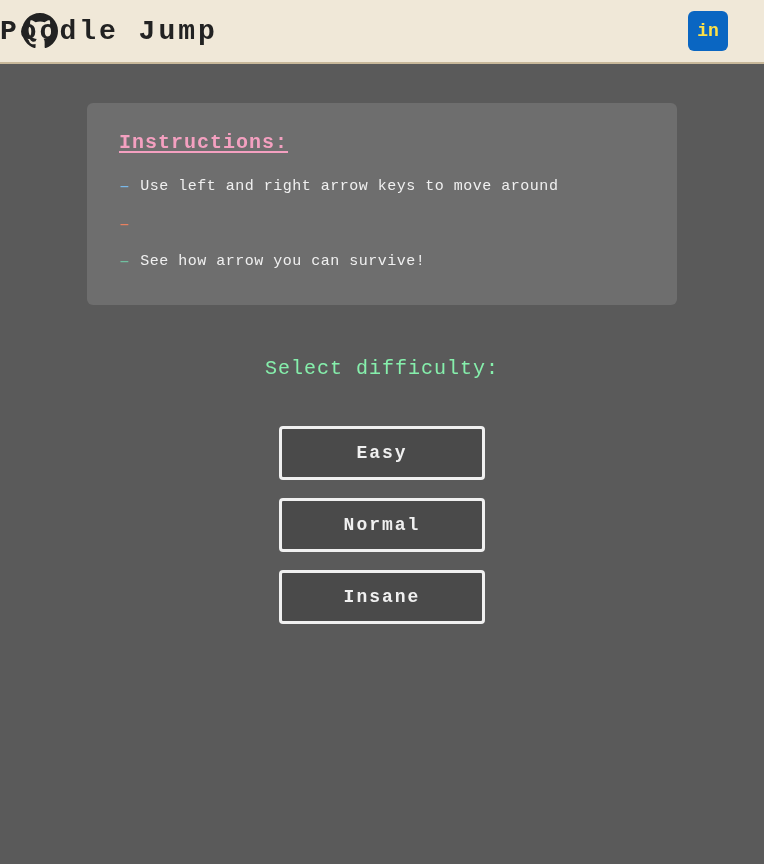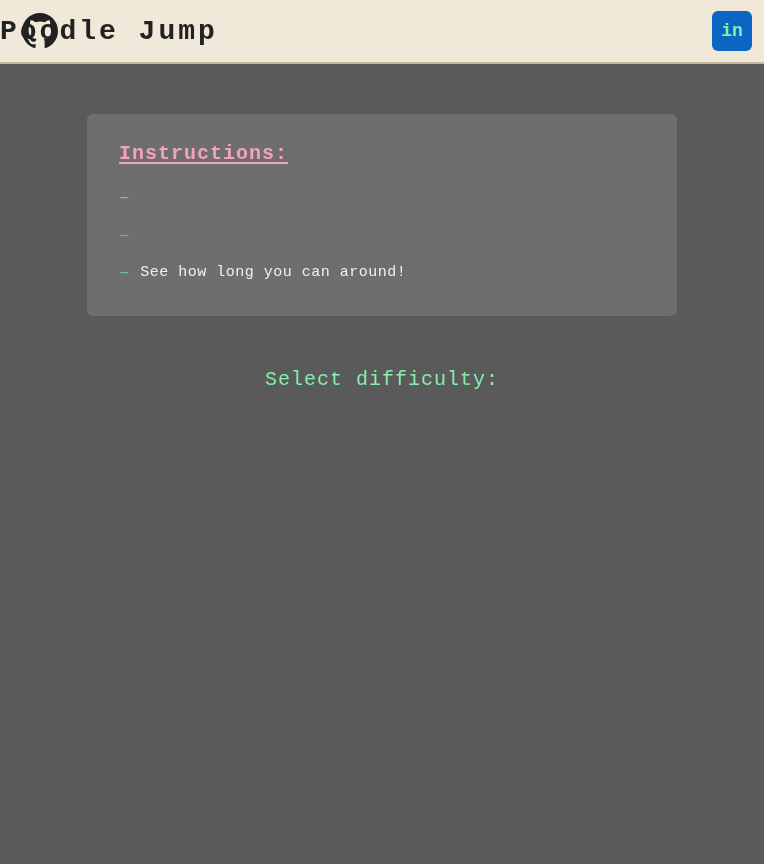--- a/index.html
+++ b/index.html
@@ -44,44 +44,44 @@
       left: 20px;
       top: 50%;
       transform: translateY(-50%);
       width: 40px;
       height: 40px;
       cursor: pointer;
     }
 
     .linkedin-icon {
       position: absolute;
-      right: 12px;
+      right: 36px;
       top: 50%;
       transform: translateY(-50%);
       width: 40px;
       height: 40px;
       background-color: #0a66c2;
       border-radius: 6px;
       display: flex;
       align-items: center;
       justify-content: center;
-      color: #86efac;
+      color: #fde047;
       font-size: 18px;
       font-weight: bold;
       cursor: pointer;
     }
 
     .main-area {
       width: 764px;
       height: 800px;
       background-color: #5a5a5a;
       display: flex;
       flex-direction: column;
       align-items: center;
-      padding-top: 50px;
+      padding-top: 39px;
     }
 
     .instructions-box {
       width: 590px;
       background-color: #6e6e6e;
       border-radius: 6px;
       padding: 28px 32px 32px 32px;
       margin-bottom: 52px;
     }
 
@@ -169,27 +169,33 @@
   </div>
 </div>
 
 <div class="main-area">
 
   <div class="instructions-box">
     <div class="instructions-title">Instructions:</div>
     <ul class="instructions-list">
       <li>
         <span class="bullet bullet-blue">–</span>
+        <span>Use left and right arrow keys to move around</span>
       </li>
       <li>
         <span class="bullet bullet-orange">–</span>
       </li>
       <li>
         <span class="bullet bullet-teal">–</span>
-        <span>See how long you can around!</span>
+        <span>See how arrow you can survive!</span>
       </li>
     </ul>
   </div>
 
   <div class="select-difficulty-label">Select difficulty:</div>
 
+  <div class="difficulty-buttons">
+    <button class="difficulty-btn">Easy</button>
+    <button class="difficulty-btn">Normal</button>
+    <button class="difficulty-btn">Insane</button>
+  </div>
 
 </div>
 
 </body></html>

